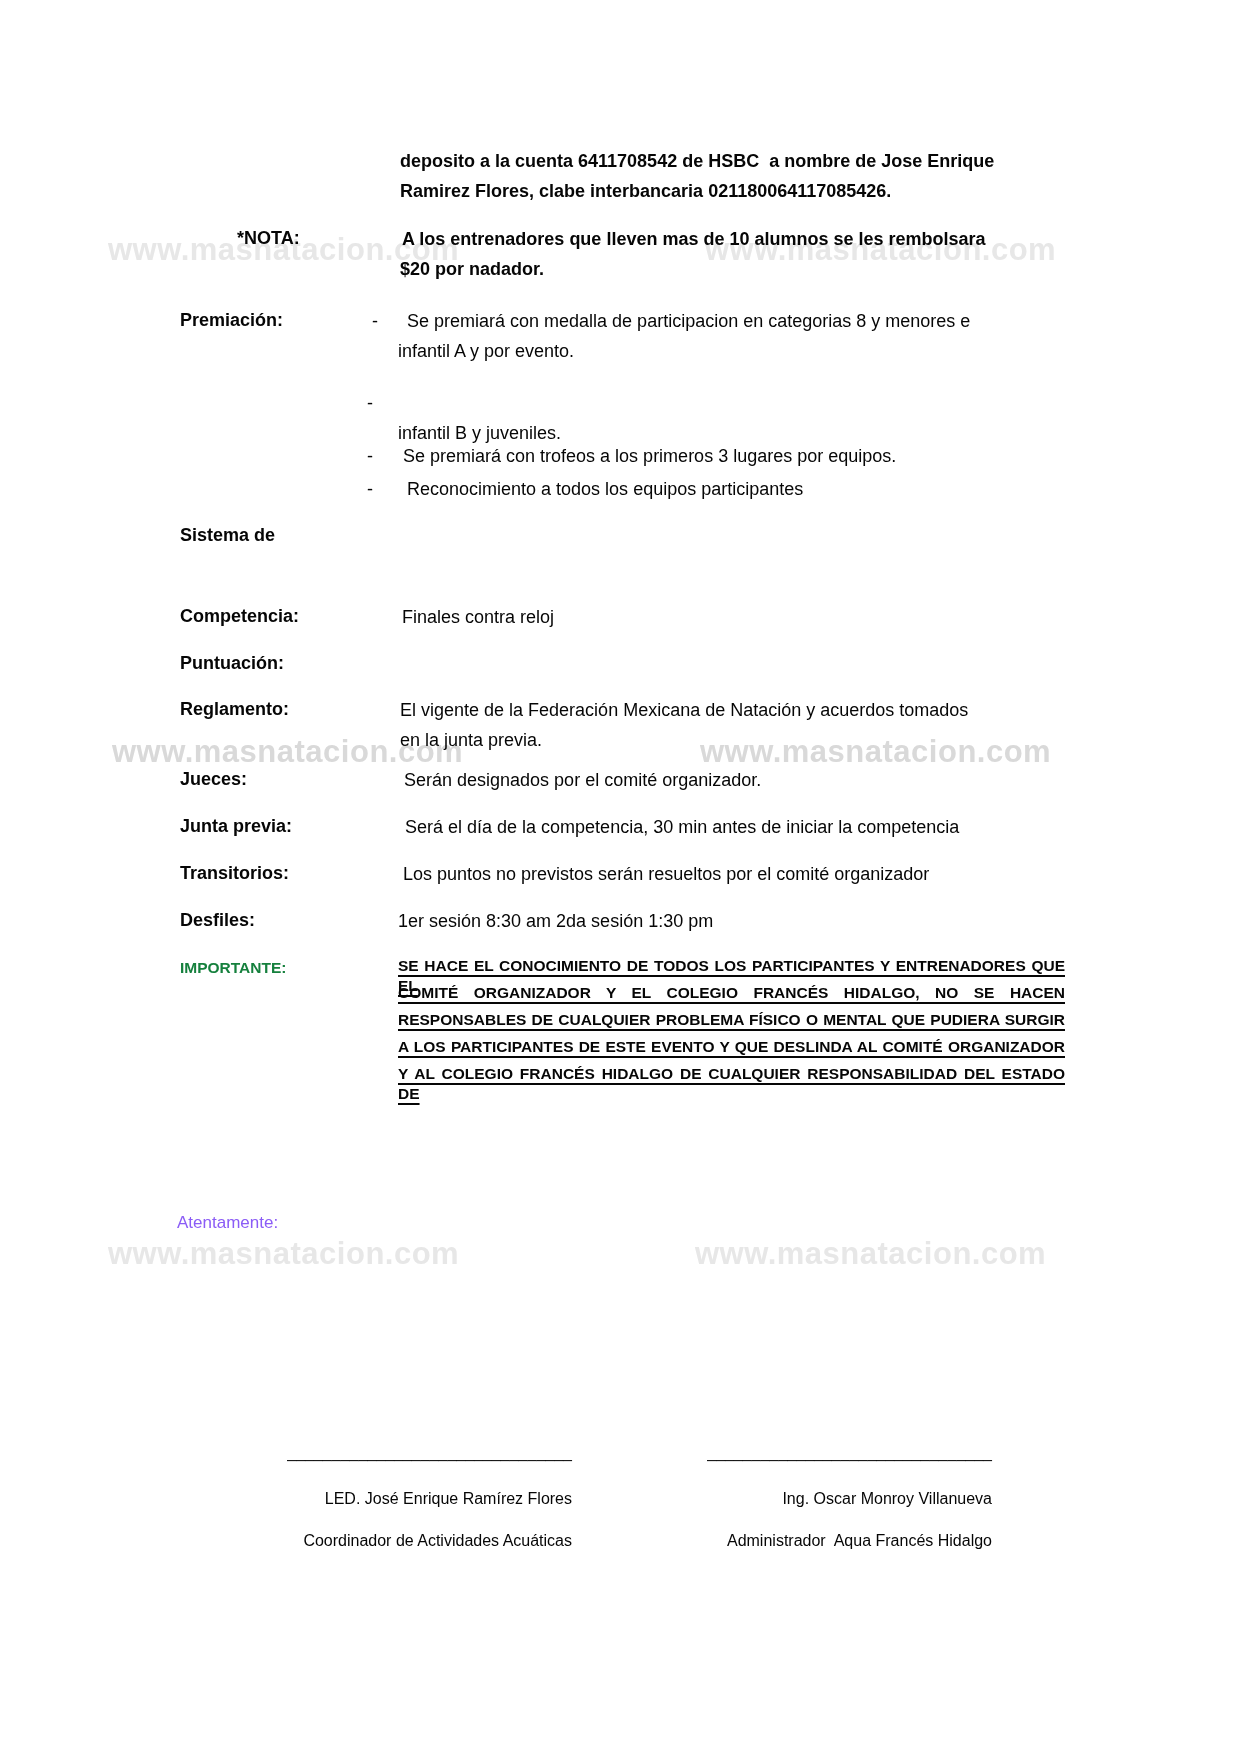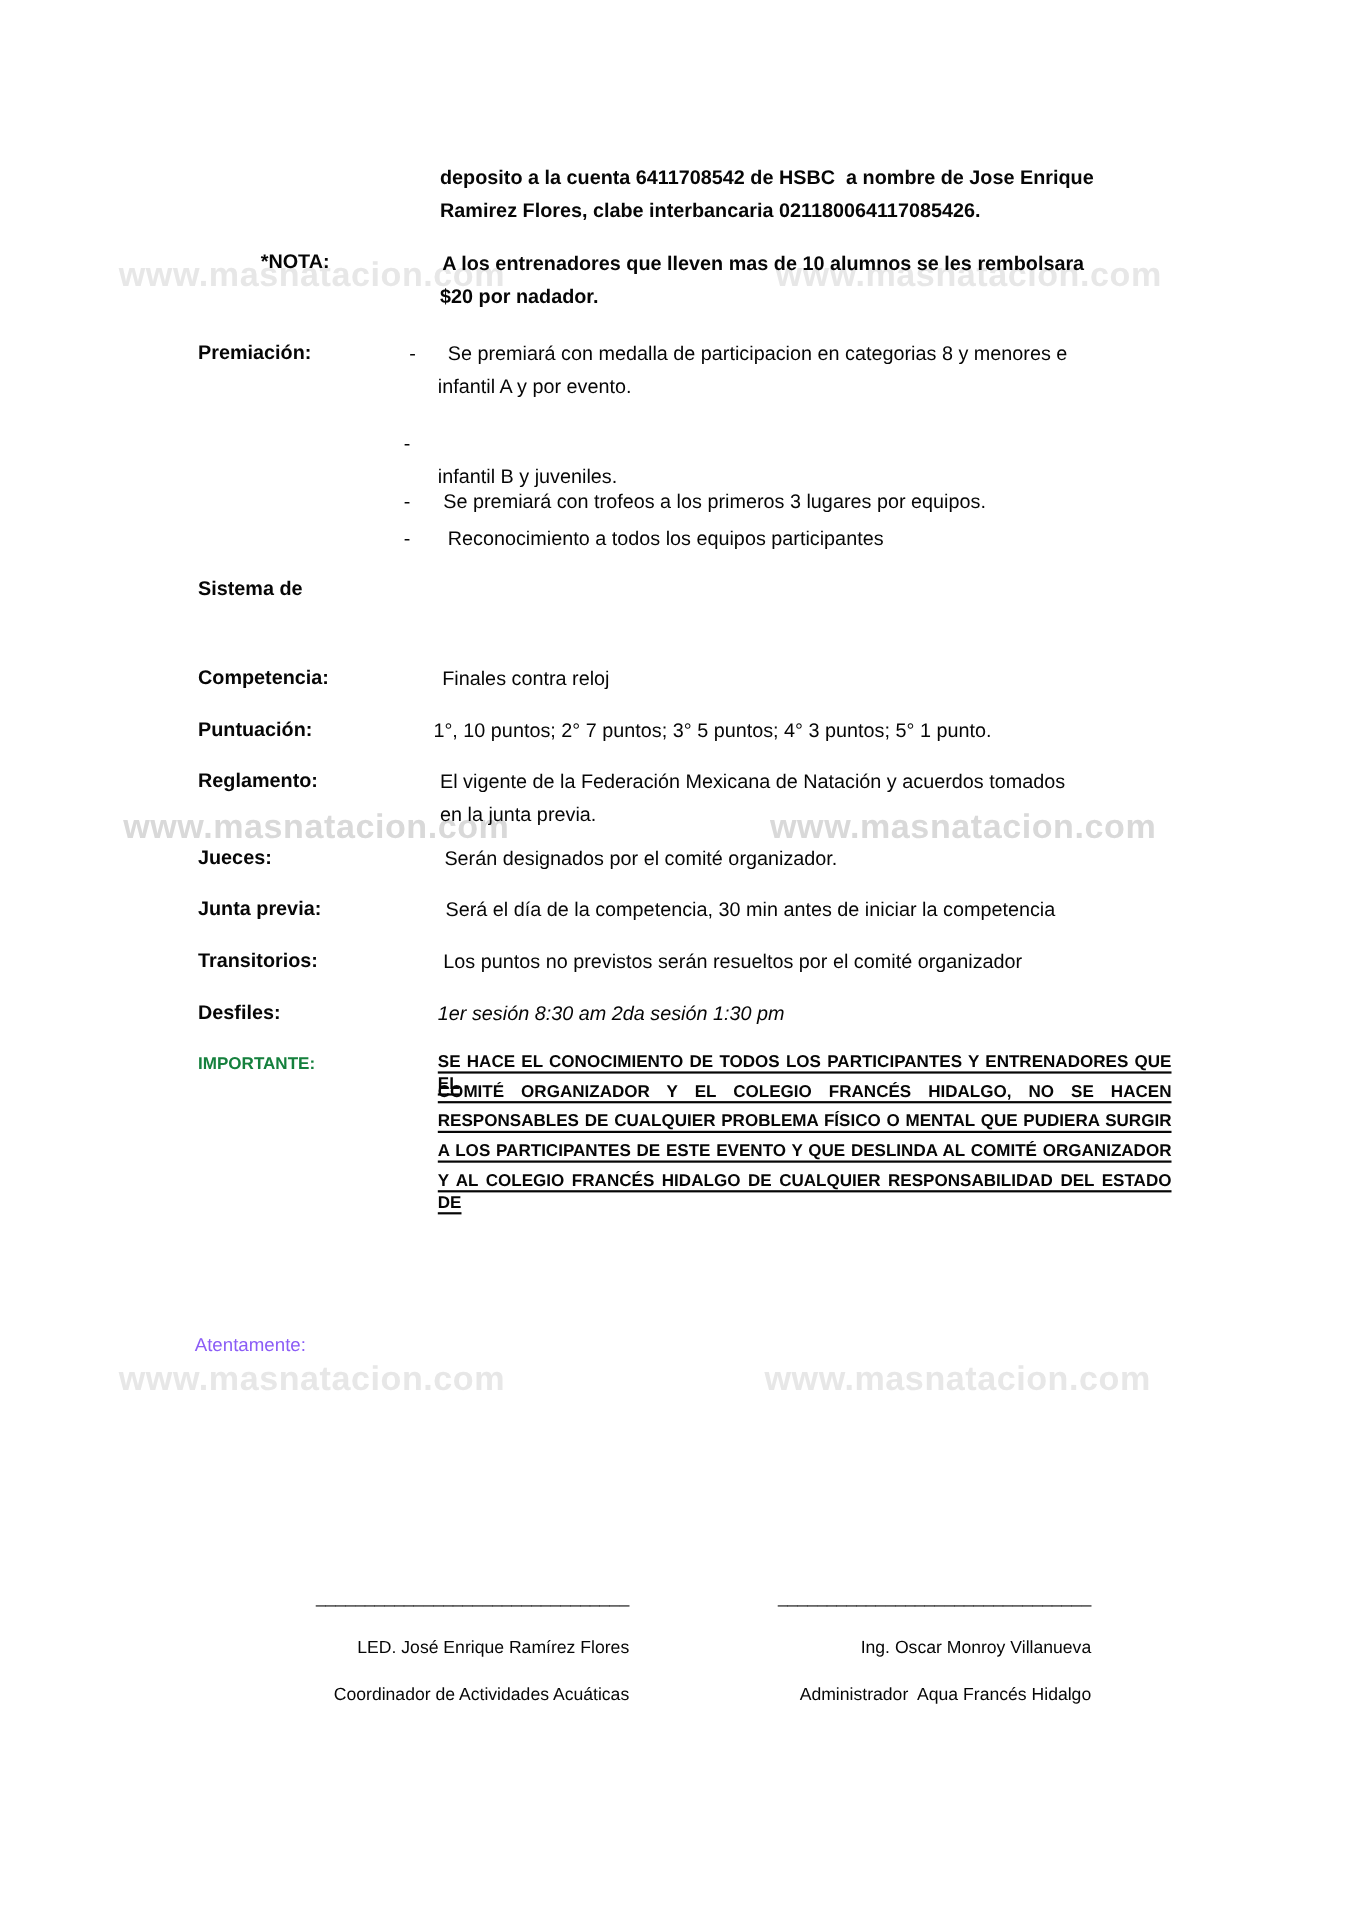--- a/index.html
+++ b/index.html
@@ -73,37 +73,36 @@
   <div class="abs fore body-txt line" style="left:403px;top:445px;">Se premiará con trofeos a los primeros 3 lugares por equipos.</div>
 
   <div class="abs fore body-txt line" style="left:367px;top:478px;">-</div>
   <div class="abs fore body-txt line" style="left:407px;top:478px;">Reconocimiento a todos los equipos participantes</div>
 
   <div class="abs fore label line" style="left:180px;top:525px;">Sistema de</div>
   <div class="abs fore label line" style="left:180px;top:606px;">Competencia:</div>
   <div class="abs fore body-txt line" style="left:402px;top:606px;">Finales contra reloj</div>
 
   <div class="abs fore label line" style="left:180px;top:653px;">Puntuación:</div>
-  <div class="abs fore body-txt line" style="left:394px;top:653px;">1°, 10 puntos; 2° 7 puntos; 3° 5 puntos; 4° 3 puntos; 5° 1 punto.</div>
 
   <div class="abs fore label line" style="left:180px;top:699px;">Reglamento:</div>
   <div class="abs fore body-txt line" style="left:400px;top:699px;">El vigente de la Federación Mexicana de Natación y acuerdos tomados</div>
   <div class="abs fore body-txt line" style="left:400px;top:729px;">en la junta previa.</div>
 
   <div class="abs fore label line" style="left:180px;top:769px;">Jueces:</div>
   <div class="abs fore body-txt line" style="left:404px;top:769px;">Serán designados por el comité organizador.</div>
 
   <div class="abs fore label line" style="left:180px;top:816px;">Junta previa:</div>
   <div class="abs fore body-txt line" style="left:405px;top:816px;">Será el día de la competencia, 30 min antes de iniciar la competencia</div>
 
   <div class="abs fore label line" style="left:180px;top:863px;">Transitorios:</div>
   <div class="abs fore body-txt line" style="left:403px;top:863px;">Los puntos no previstos serán resueltos por el comité organizador</div>
 
   <div class="abs fore label line" style="left:180px;top:910px;">Desfiles:</div>
-  <div class="abs fore body-txt line" style="left:398px;top:910px;font-style:italic;">1er sesión 8:30 am 2da sesión 1:30 pm</div>
+  <div class="abs fore body-txt line" style="left:398px;top:910px;">1er sesión 8:30 am 2da sesión 1:30 pm</div>
 
   <div class="abs fore small-label line" style="left:180px;top:959px;">IMPORTANTE:</div>
   <div class="abs fore imp-line" style="left:398px;top:956px;">SE HACE EL CONOCIMIENTO DE TODOS LOS PARTICIPANTES Y ENTRENADORES QUE EL</div>
   <div class="abs fore imp-line" style="left:398px;top:983px;">COMITÉ ORGANIZADOR Y EL COLEGIO FRANCÉS HIDALGO, NO SE HACEN</div>
   <div class="abs fore imp-line" style="left:398px;top:1010px;">RESPONSABLES DE CUALQUIER PROBLEMA FÍSICO  O MENTAL QUE PUDIERA SURGIR</div>
   <div class="abs fore imp-line" style="left:398px;top:1037px;">A LOS PARTICIPANTES DE ESTE EVENTO Y QUE DESLINDA AL COMITÉ ORGANIZADOR</div>
   <div class="abs fore imp-line" style="left:398px;top:1064px;">Y AL COLEGIO FRANCÉS HIDALGO DE CUALQUIER RESPONSABILIDAD DEL ESTADO DE</div>
 
   <div class="abs fore atent line" style="left:177px;top:1213px;">Atentamente:</div>
 

